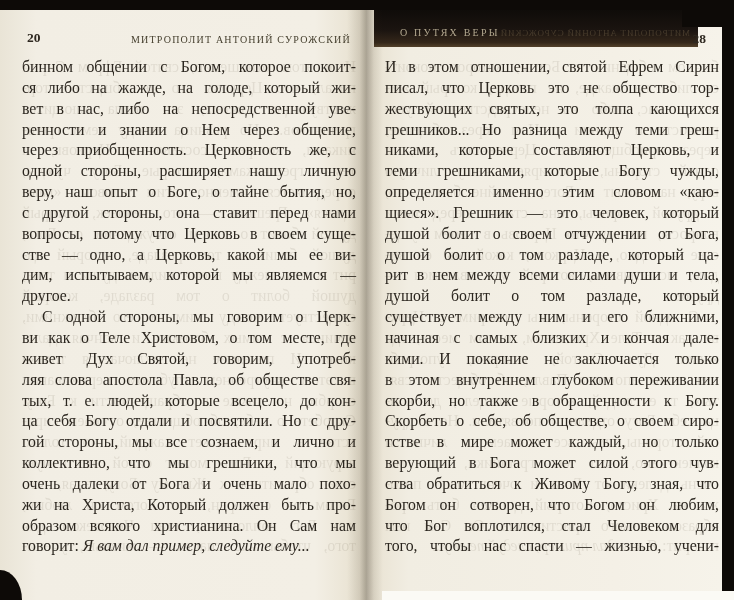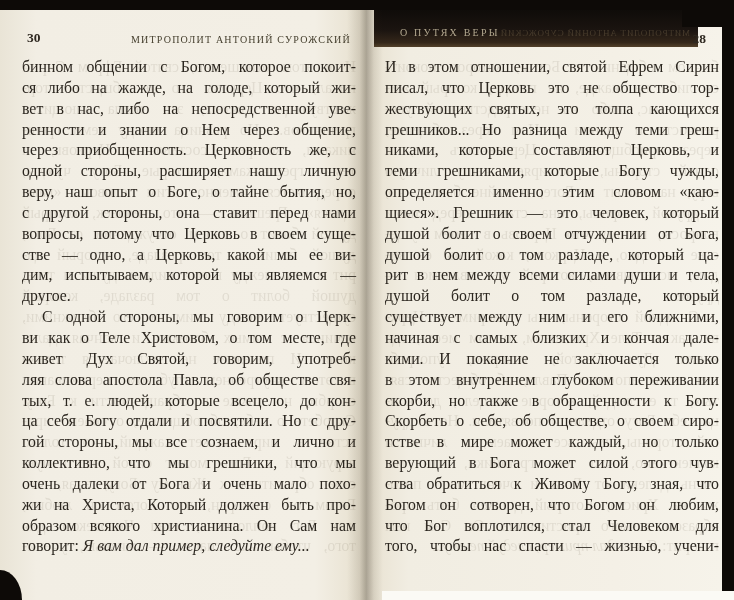--- a/index.html
+++ b/index.html
@@ -53,21 +53,21 @@
   .line.flush  { text-align-last:left; }
   .line.indent { text-indent:20px; }
   .line em { font-style:italic; }
 </style>
 </head>
 <body>
 
 <div class="scan">
 
   <div class="page page-left">
-    <span class="pagenum pagenum-left">30</span>
+    <span class="pagenum pagenum-left">20</span>
     <span class="running-head-left">МИТРОПОЛИТ АНТОНИЙ СУРОЖСКИЙ</span>
     <div class="ghost-layer" id="left-ghost">
         <div class="line"><span>И в этом отношении, святой Ефрем Сирин</span></div>
         <div class="line"><span>писал, что Церковь это не общество тор-</span></div>
         <div class="line"><span>жествующих святых, это толпа кающихся</span></div>
         <div class="line"><span>грешников... Но разница между теми греш-</span></div>
         <div class="line"><span>никами, которые составляют Церковь, и</span></div>
         <div class="line"><span>теми грешниками, которые Богу чужды,</span></div>
         <div class="line"><span>определяется именно этим словом «каю-</span></div>
         <div class="line"><span>щиеся». Грешник — это человек, который</span></div>

